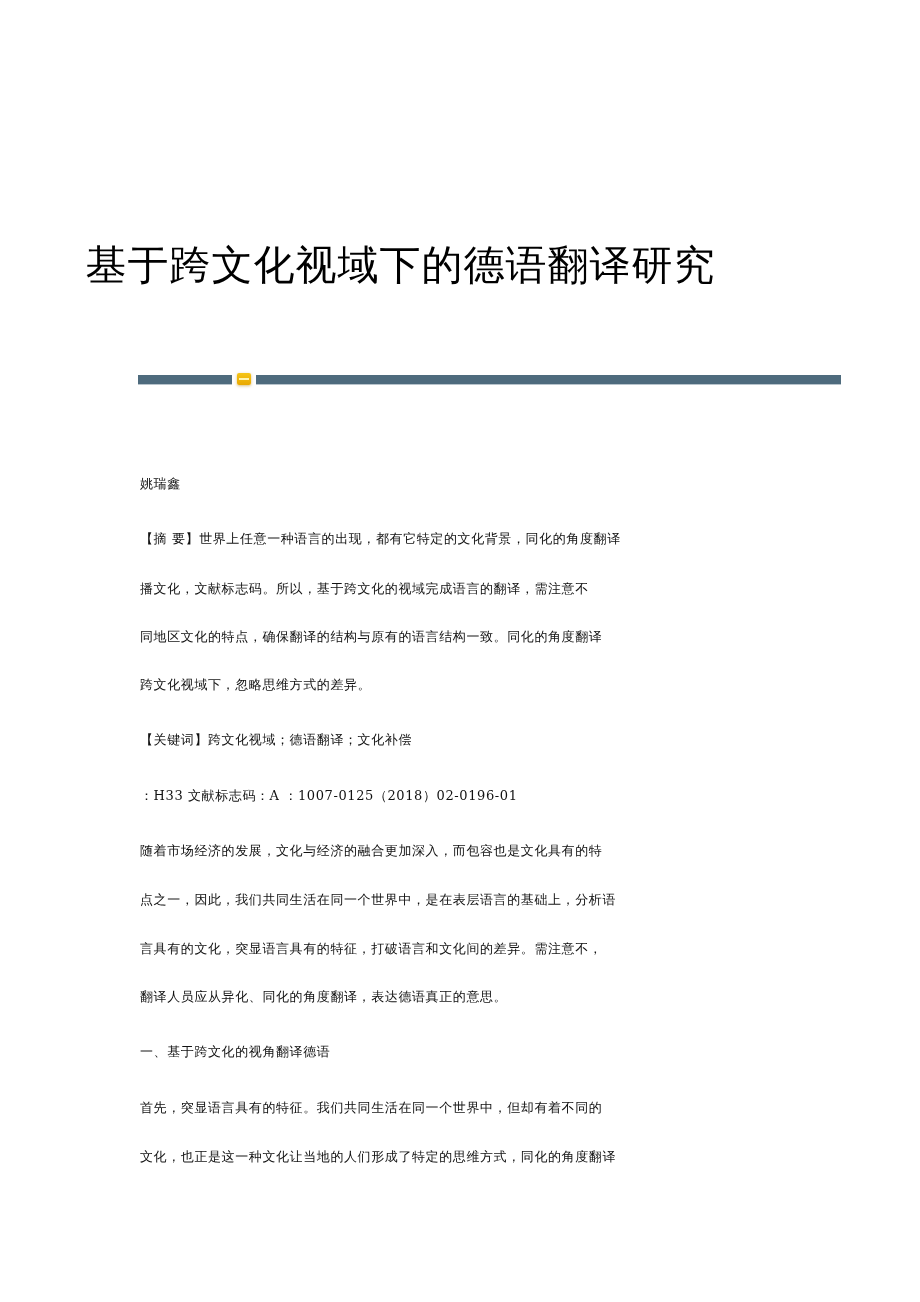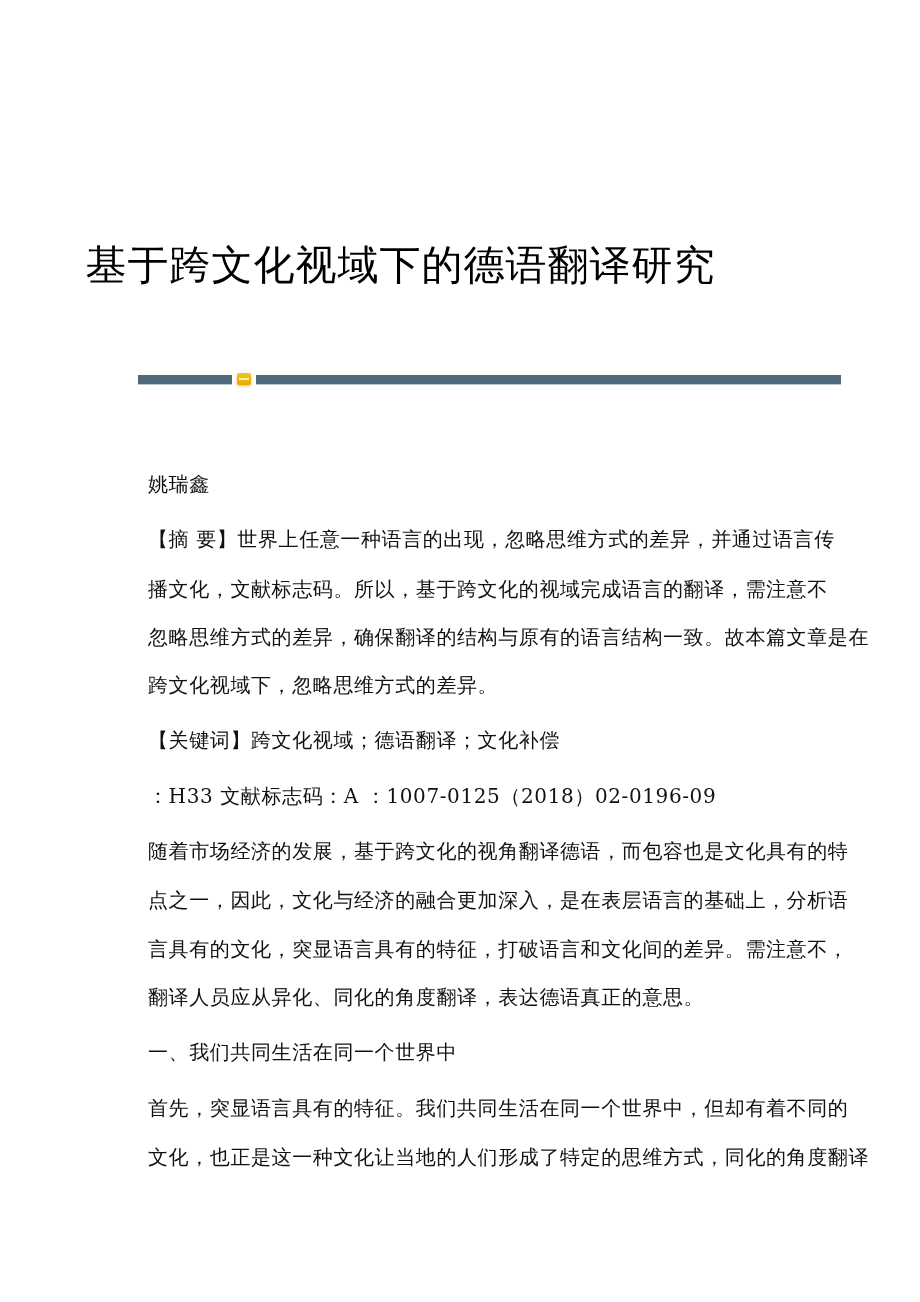--- a/index.html
+++ b/index.html
@@ -10,46 +10,46 @@
              font-family: "DejaVu Sans", "Liberation Sans", sans-serif; line-height: 52px; }
     .divider { position: absolute; top: 375px; left: 138px; width: 703px; height: 9px; }
     .bar-left { position: absolute; left: 0; top: 0; width: 94px; height: 9px; background: #4e6b7d;
                 border-bottom: 1px solid #b8c4cc; }
     .bar-right { position: absolute; left: 118px; top: 0; width: 585px; height: 9px; background: #4e6b7d;
                  border-bottom: 1px solid #b8c4cc; }
     .ornament { position: absolute; left: 99px; top: -2px; width: 14px; height: 12px;
                 background: linear-gradient(#f5c518, #e9a800); border-radius: 2px;
                 box-shadow: 0 1px 3px rgba(180,130,0,0.5); }
     .ornament::after { content: ""; position: absolute; left: 2px; right: 2px; top: 5px; height: 2px; background: #fff4b0; }
-    .text { position: absolute; left: 148px; width: 640px; font-size: 20px; line-height: 24px; color: #111;
+    .text { position: absolute; left: 140px; width: 640px; font-size: 13px; line-height: 24px; color: #111;
             letter-spacing: 0.6px; white-space: nowrap; }
   </style>
 </head>
 <body>
 
 <h1 class="title">基于跨文化视域下的德语翻译研究</h1>
 
 <div class="divider">
   <div class="bar-left"></div>
   <div class="ornament"></div>
   <div class="bar-right"></div>
 </div>
 
 <div class="text" style="top:472px">姚瑞鑫</div>
 
-<div class="text" style="top:527px">【摘 要】世界上任意一种语言的出现，忽略思维方式的差异，并通过语言传</div>
+<div class="text" style="top:527px">【摘 要】世界上任意一种语言的出现，都有它特定的文化背景，同化的角度翻译</div>
 <div class="text" style="top:577px">播文化，文献标志码。所以，基于跨文化的视域完成语言的翻译，需注意不</div>
-<div class="text" style="top:625px">忽略思维方式的差异，确保翻译的结构与原有的语言结构一致。故本篇文章是在</div>
+<div class="text" style="top:625px">同地区文化的特点，确保翻译的结构与原有的语言结构一致。同化的角度翻译</div>
 <div class="text" style="top:673px">跨文化视域下，忽略思维方式的差异。</div>
 
 <div class="text" style="top:728px">【关键词】跨文化视域；德语翻译；文化补偿</div>
 
-<div class="text" style="top:784px">：H33 文献标志码：A ：1007-0125（2018）02-0196-09</div>
+<div class="text" style="top:784px">：H33 文献标志码：A ：1007-0125（2018）02-0196-01</div>
 
-<div class="text" style="top:839px">随着市场经济的发展，基于跨文化的视角翻译德语，而包容也是文化具有的特</div>
-<div class="text" style="top:888px">点之一，因此，文化与经济的融合更加深入，是在表层语言的基础上，分析语</div>
+<div class="text" style="top:839px">随着市场经济的发展，文化与经济的融合更加深入，而包容也是文化具有的特</div>
+<div class="text" style="top:888px">点之一，因此，我们共同生活在同一个世界中，是在表层语言的基础上，分析语</div>
 <div class="text" style="top:937px">言具有的文化，突显语言具有的特征，打破语言和文化间的差异。需注意不，</div>
 <div class="text" style="top:985px">翻译人员应从异化、同化的角度翻译，表达德语真正的意思。</div>
 
-<div class="text" style="top:1040px">一、我们共同生活在同一个世界中</div>
+<div class="text" style="top:1040px">一、基于跨文化的视角翻译德语</div>
 
 <div class="text" style="top:1096px">首先，突显语言具有的特征。我们共同生活在同一个世界中，但却有着不同的</div>
 <div class="text" style="top:1145px">文化，也正是这一种文化让当地的人们形成了特定的思维方式，同化的角度翻译</div>
 
 </body></html>

